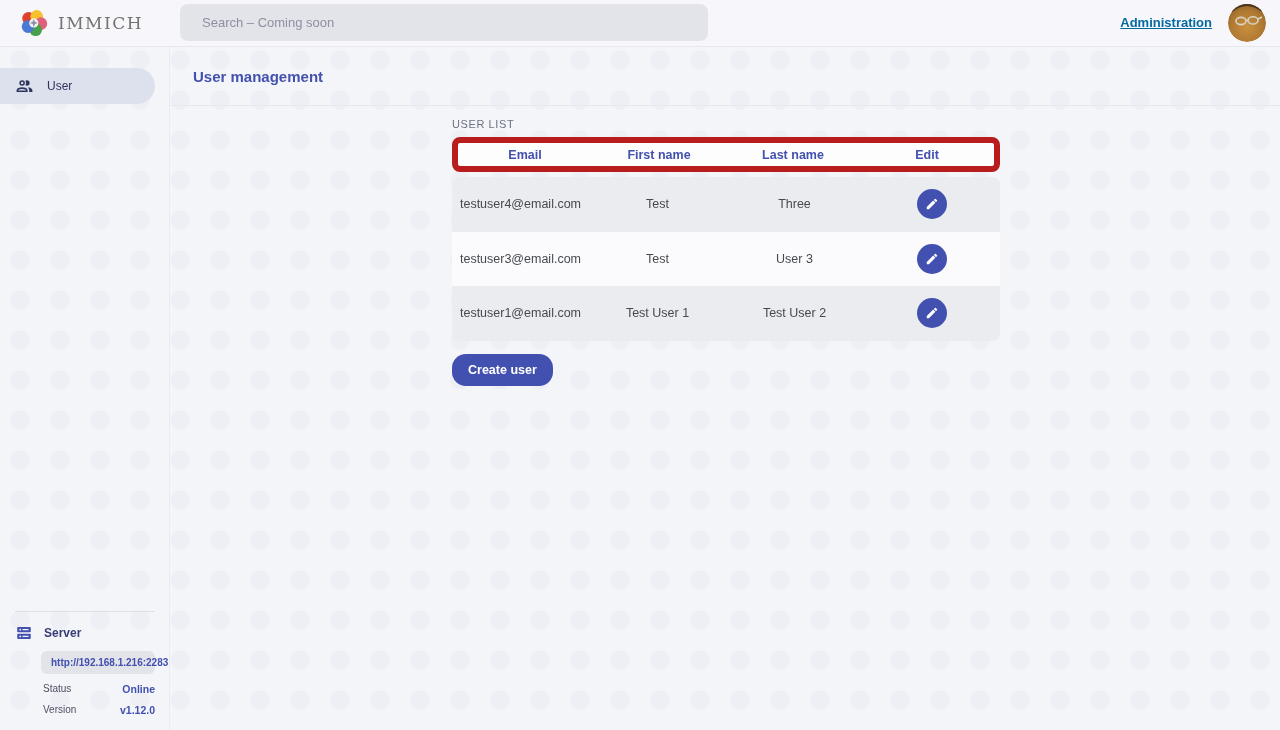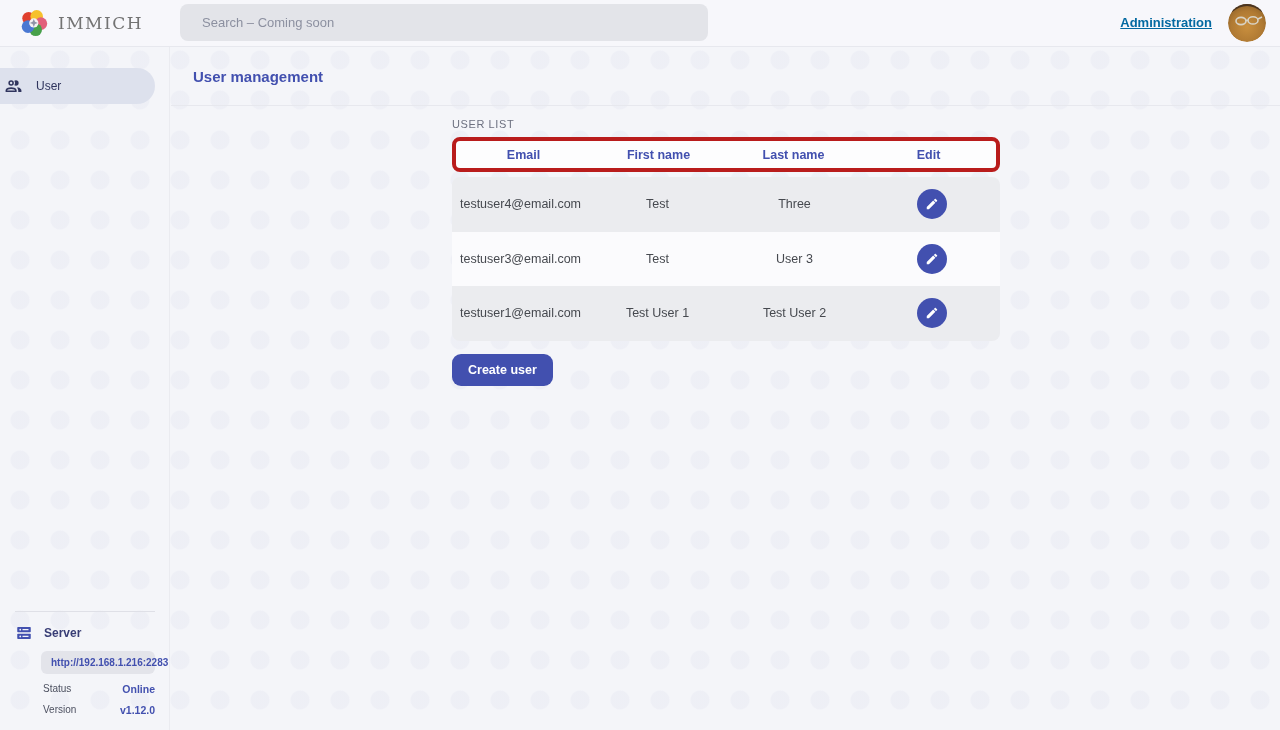--- a/index.html
+++ b/index.html
@@ -41,21 +41,21 @@
   .avatar { position: absolute; right: 14px; top: 4px; width: 38px; height: 38px; border-radius: 50%; overflow: hidden; cursor: pointer; }
 
   
   .sidebar {
     position: absolute; top: 47px; left: 0; width: 170px; height: 683px;
     border-right: 1px solid #eaebf0;
   }
   .side-item {
     position: absolute; top: 21px; left: 0; width: 155px; height: 36px;
     background: #dde1ed; border-radius: 0 20px 20px 0;
-    display: flex; align-items: center; padding-left: 4px; gap: 13px;
+    display: flex; align-items: center; padding-left: 15px; gap: 13px;
     cursor: pointer;
   }
   .side-item .label { font-size: 12px; color: #30355e; font-weight: 500; }
 
   .sidebar-bottom {
     position: absolute; left: 0; bottom: 0; width: 170px;
     padding: 0 15px 14px 15px;
   }
   .widget-head { display: flex; align-items: center; gap: 11px; }
   .widget-head .wlabel { font-size: 12px; font-weight: bold; color: #383d75; }
@@ -84,21 +84,21 @@
     display: flex; align-items: center; padding-left: 22px;
   }
   .page-title { font-size: 15px; font-weight: bold; color: #4250af; }
 
   .content { position: absolute; left: 452px; top: 106px; width: 548px; }
   .section-label {
     margin-top: 12px; font-size: 11px; color: #6d7180; letter-spacing: 0.6px;
   }
   .table-head {
     margin-top: 7px; height: 35px;
-    background: #fdfdfe; border: 4px solid #b91c1c; border-radius: 8px;
+    background: #fdfdfe; border: 6px solid #b91c1c; border-radius: 8px;
     display: grid; grid-template-columns: repeat(4, 1fr);
     align-items: center; text-align: center;
     font-size: 12.5px; font-weight: bold; color: #4250af;
   }
   .table-rows { margin-top: 5px; border-radius: 8px; overflow: hidden; }
   .trow {
     height: 54.5px; display: grid; grid-template-columns: repeat(4, 1fr);
     align-items: center; text-align: center;
     font-size: 12.5px; color: #46494f;
   }
@@ -106,21 +106,21 @@
   .trow:nth-child(even) { background: #fbfbfd; }
   .edit-btn {
     width: 30px; height: 30px; border-radius: 50%; background: #4250af;
     border: none; margin: 0 auto; display: flex; align-items: center; justify-content: center;
     cursor: pointer;
   }
   .create-btn {
     margin-top: 13px;
     background: #4250af; color: #ffffff;
     font-size: 12.5px; font-weight: bold; font-family: "Liberation Sans", sans-serif;
-    border: none; border-radius: 9px; padding: 9px 16px;
+    border: none; border-radius: 14px; padding: 9px 16px;
     cursor: pointer;
   }
 </style>
 </head>
 <body>
 
 <header class="topbar">
   <div class="logo">
     <span style="display:flex;">
       <svg width="30" height="30" viewBox="0 0 30 30">

